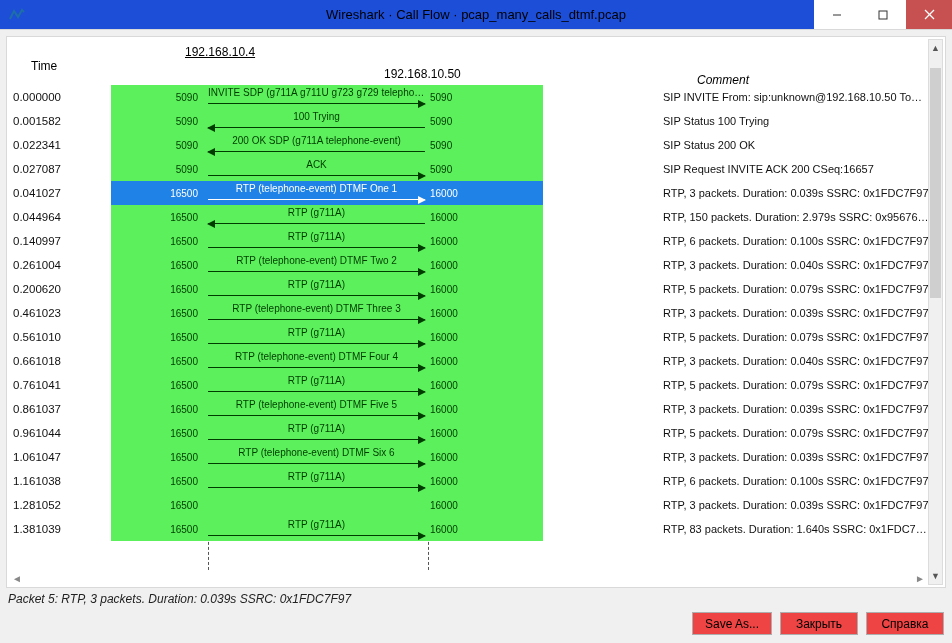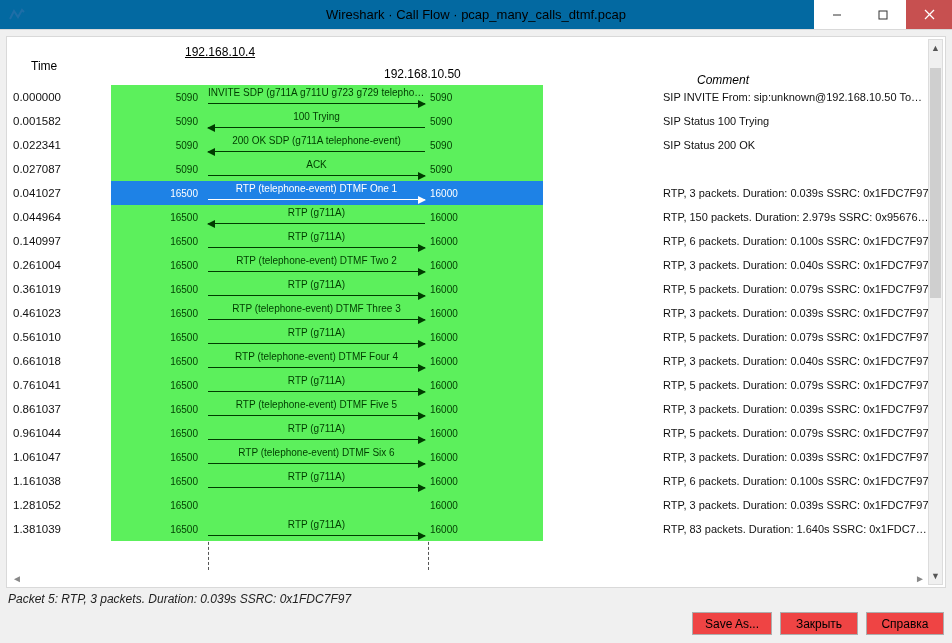--- a/index.html
+++ b/index.html
@@ -1,20 +1,20 @@
 <!DOCTYPE html>
 <html><head>
 <meta charset="utf-8">
 <style>
   * { box-sizing: border-box; }
   html, body { margin: 0; padding: 0; font-family: "Segoe UI", Tahoma, sans-serif; font-size: 12px; color: #000; }
   body { background: #fff; width: 952px; height: 643px; overflow: hidden; }
 
   
-  .titlebar { height: 30px; background: #0369a1; border-bottom: 1px solid #d9d9d9; display: flex; align-items: center; position: relative; }
+  .titlebar { height: 30px; background: #1d4ed8; border-bottom: 1px solid #d9d9d9; display: flex; align-items: center; position: relative; }
   .titlebar .app-icon { width: 18px; height: 18px; margin-left: 8px; display:flex; align-items:center; justify-content:center; }
   .titlebar .title { position:absolute; left:0; right:0; text-align:center; font-size: 13px; color:#000; pointer-events:none; }
   .win-btns { margin-left: auto; display: flex; height: 100%; }
   .win-btn { width: 46px; height: 100%; display:flex; align-items:center; justify-content:center; background:#fff; cursor:default; }
   .win-btn.close { background:#c75050; }
   .win-btn svg { display:block; }
 
   
   .client { padding: 6px; height: calc(100% - 30px); background:#f0f0f0; display:flex; flex-direction:column; }
   .white-panel { flex: 1; background:#fff; border:1px solid #d9d9d9; position:relative; overflow:hidden; display:flex; flex-direction:column; }
@@ -167,20 +167,21 @@
             <div class="flow-cell">
               <div class="flow-bg"></div>
               <div class="port-label port-left">5090</div>
               <div class="port-label port-right">5090</div>
               <div class="arrow-wrap">
                 <div class="msg-label">ACK</div>
                 <div class="arrow-line"></div>
                 <div class="arrow-head right"></div>
               </div>
             </div>
+            <div class="comment-cell">SIP Request INVITE ACK 200 CSeq:16657</div>
           </div>
           <div class="row selected">
             <div class="time-cell">0.041027</div>
             <div class="flow-cell">
               <div class="flow-bg"></div>
               <div class="port-label port-left">16500</div>
               <div class="port-label port-right">16000</div>
               <div class="arrow-wrap">
                 <div class="msg-label">RTP (telephone-event) DTMF One 1</div>
                 <div class="arrow-line"></div>
@@ -225,21 +226,21 @@
               <div class="port-label port-right">16000</div>
               <div class="arrow-wrap">
                 <div class="msg-label">RTP (telephone-event) DTMF Two 2</div>
                 <div class="arrow-line"></div>
                 <div class="arrow-head right"></div>
               </div>
             </div>
             <div class="comment-cell">RTP, 3 packets. Duration: 0.040s SSRC: 0x1FDC7F97</div>
           </div>
           <div class="row">
-            <div class="time-cell">0.361019</div>
+            <div class="time-cell">0.200620</div>
             <div class="flow-cell">
               <div class="flow-bg"></div>
               <div class="port-label port-left">16500</div>
               <div class="port-label port-right">16000</div>
               <div class="arrow-wrap">
                 <div class="msg-label">RTP (g711A)</div>
                 <div class="arrow-line"></div>
                 <div class="arrow-head right"></div>
               </div>
             </div>

